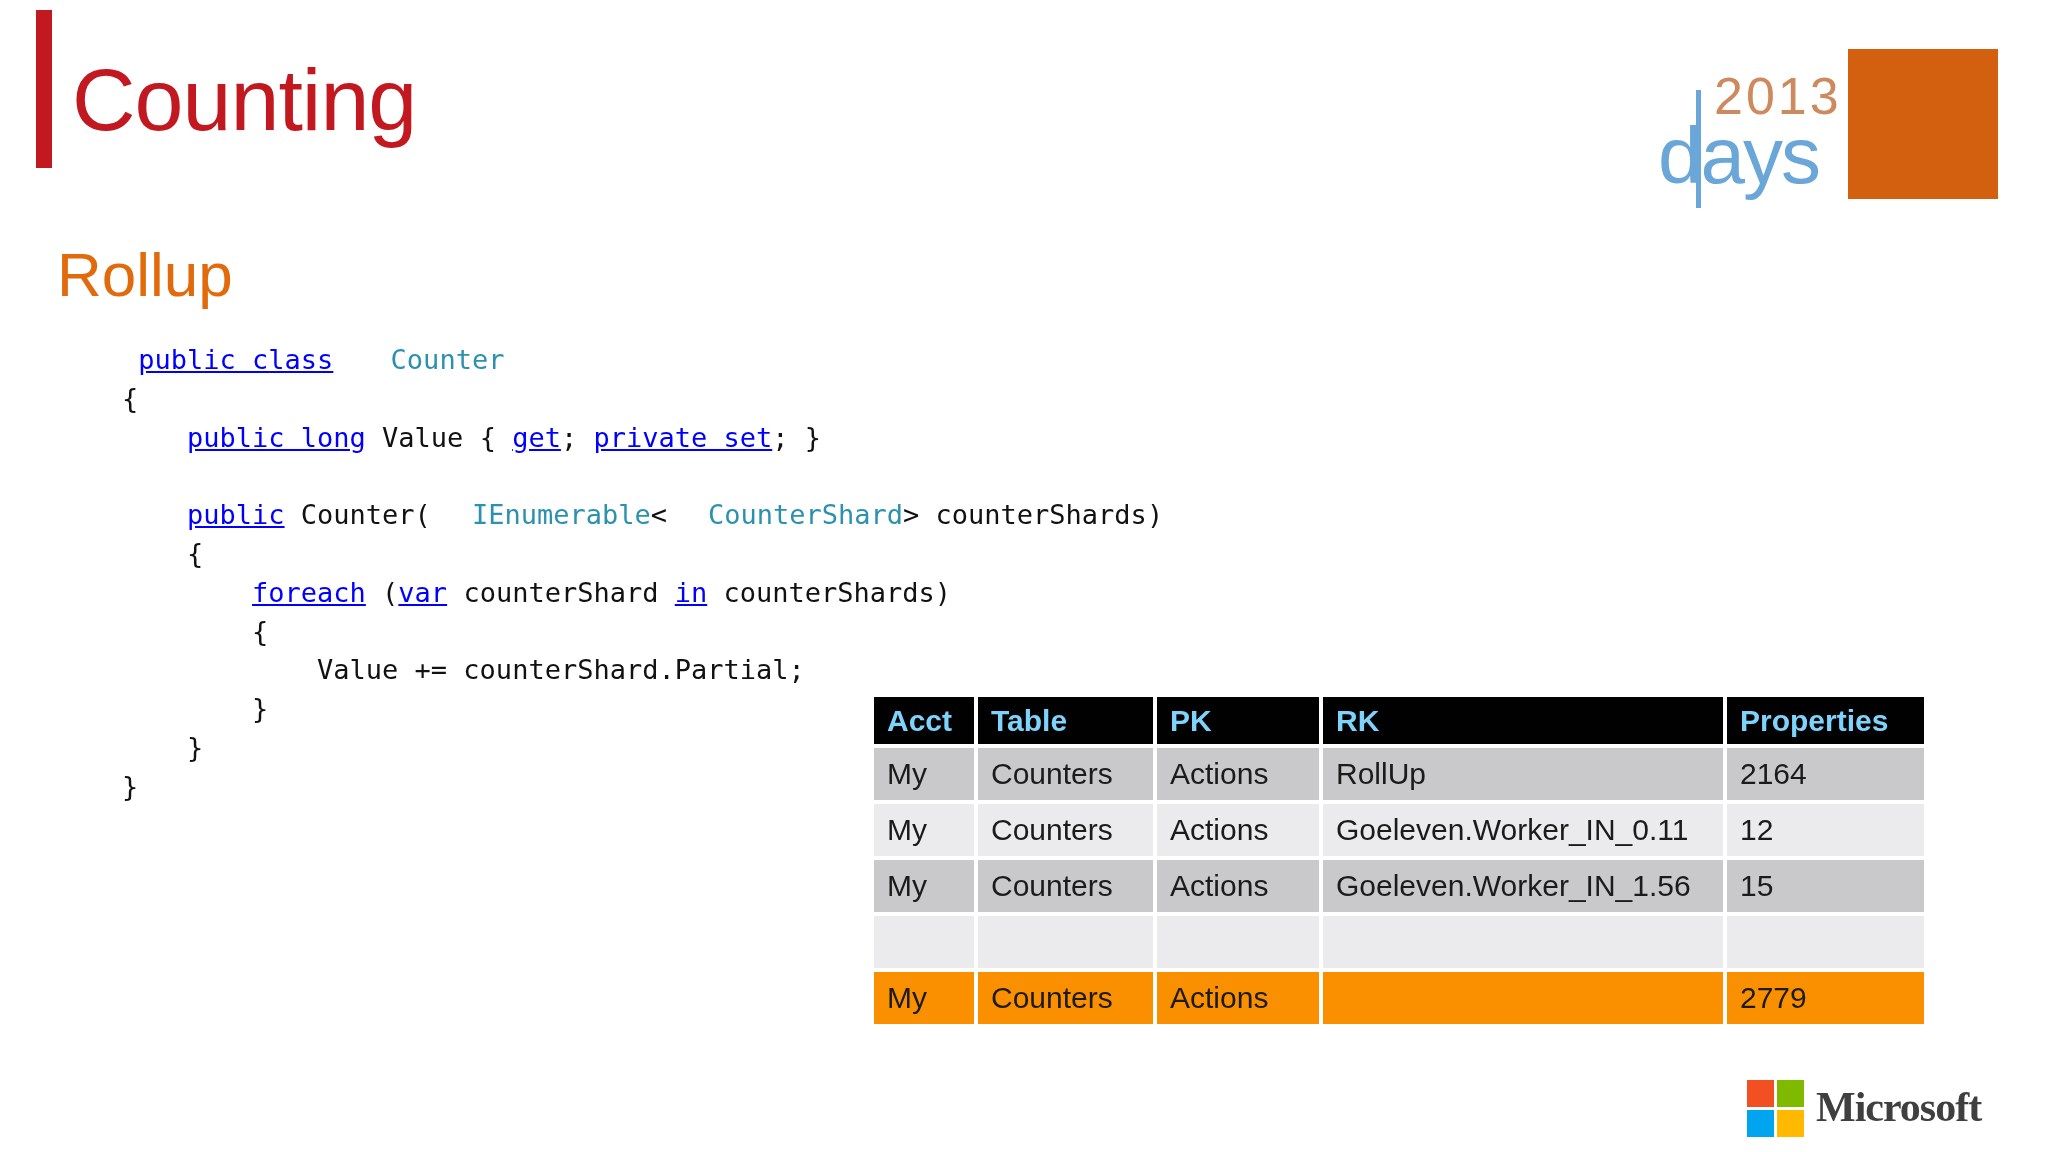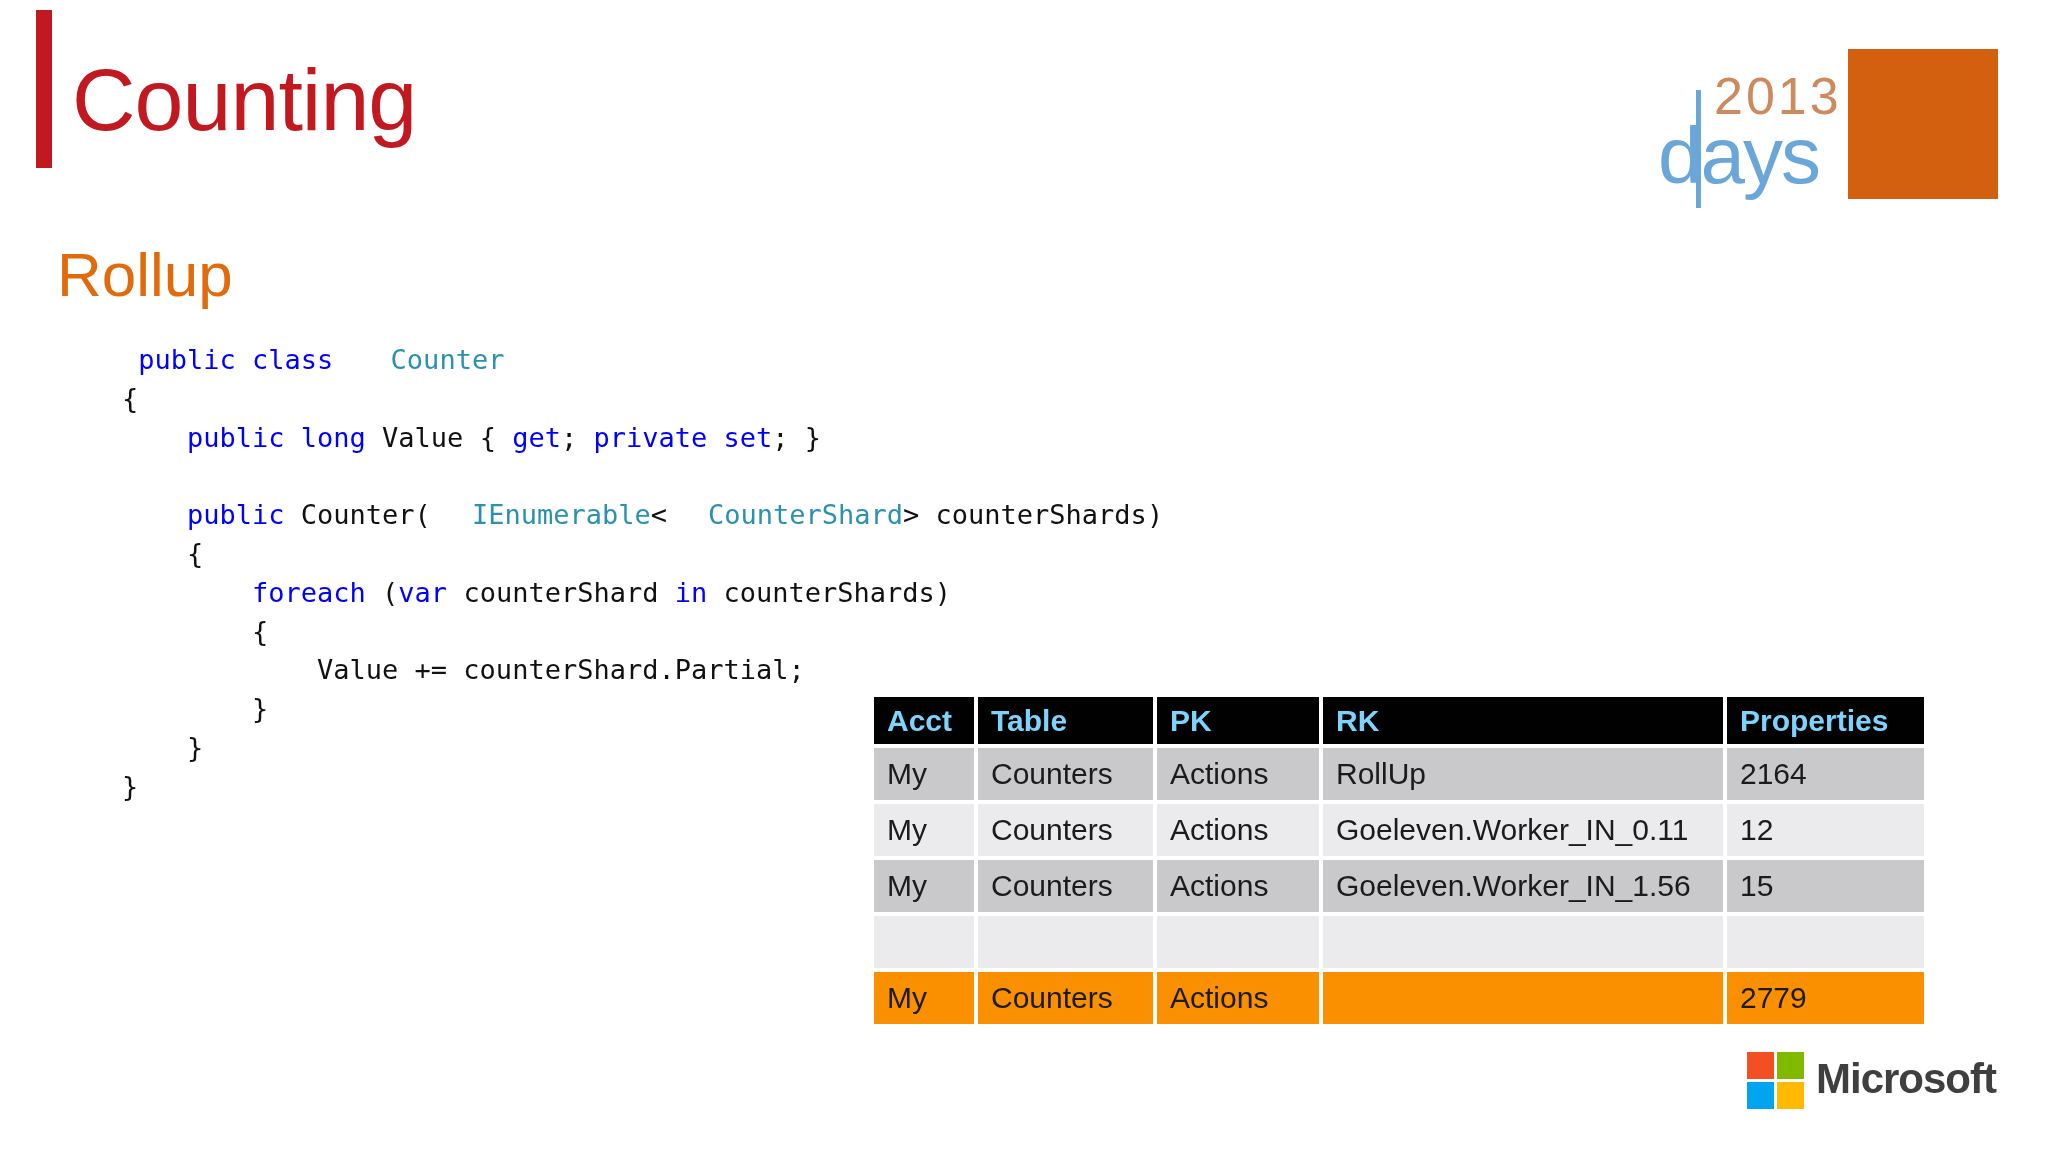--- a/index.html
+++ b/index.html
@@ -30,21 +30,21 @@
   .td-square { position:absolute; left:1848px; top:49px; width:150px; height:150px; background:#d2600f; }
 
   
   .code {
     position:absolute; left:122px; top:341px;
     font-family:"DejaVu Sans Mono","Liberation Mono",monospace;
     font-size:27px; line-height:38.8px; white-space:pre;
     color:#111111;
   }
   .tok-p { color:#111111; }
-  .tok-k { color:#0000ff; }
+  .tok-k { color:#0000ff;text-decoration:underline; }
   .tok-t { color:#2b91af;margin-left:41px; }
 
   
   .az-table {
     position:absolute; left:874px; top:697px;
     display:grid;
     grid-template-columns:100px 175px 162px 400px 197px;
     grid-template-rows:47px repeat(5, 52px);
     gap:4px;
     font-size:30px; color:#1b1b1b;
@@ -52,21 +52,21 @@
   .az-table .cell { padding-left:13px; overflow:hidden; white-space:nowrap; }
   .az-table .head {
     background:#010101; color:#7dd3fc; font-weight:700; line-height:47px;
   }
   .az-table .body { line-height:52px; }
   .az-table .dark   { background:#c9c8ca; }
   .az-table .light  { background:#ebeaec; }
   .az-table .orange { background:#fa9000; }
 
   
-  .ms-logo { position:absolute; left:1747px; top:1048px; width:280px; height:60px; }
+  .ms-logo { position:absolute; left:1747px; top:1076px; width:280px; height:60px;font-family:Liberation Serif, serif; }
   .ms-squares { position:absolute; left:0; top:4px; width:57px; height:57px; }
   .ms-sq { position:absolute; width:27px; height:27px; }
   .ms-sq.q1 { left:0;   top:0; }
   .ms-sq.q2 { left:30px; top:0; }
   .ms-sq.q3 { left:0;   top:30px; }
   .ms-sq.q4 { left:30px; top:30px; }
   .ms-word { position:absolute; left:69px; top:7px; font-size:42px; font-weight:700; color:#3f3f3f; letter-spacing:-1px; }
 </style>
 </head>
 <body>

